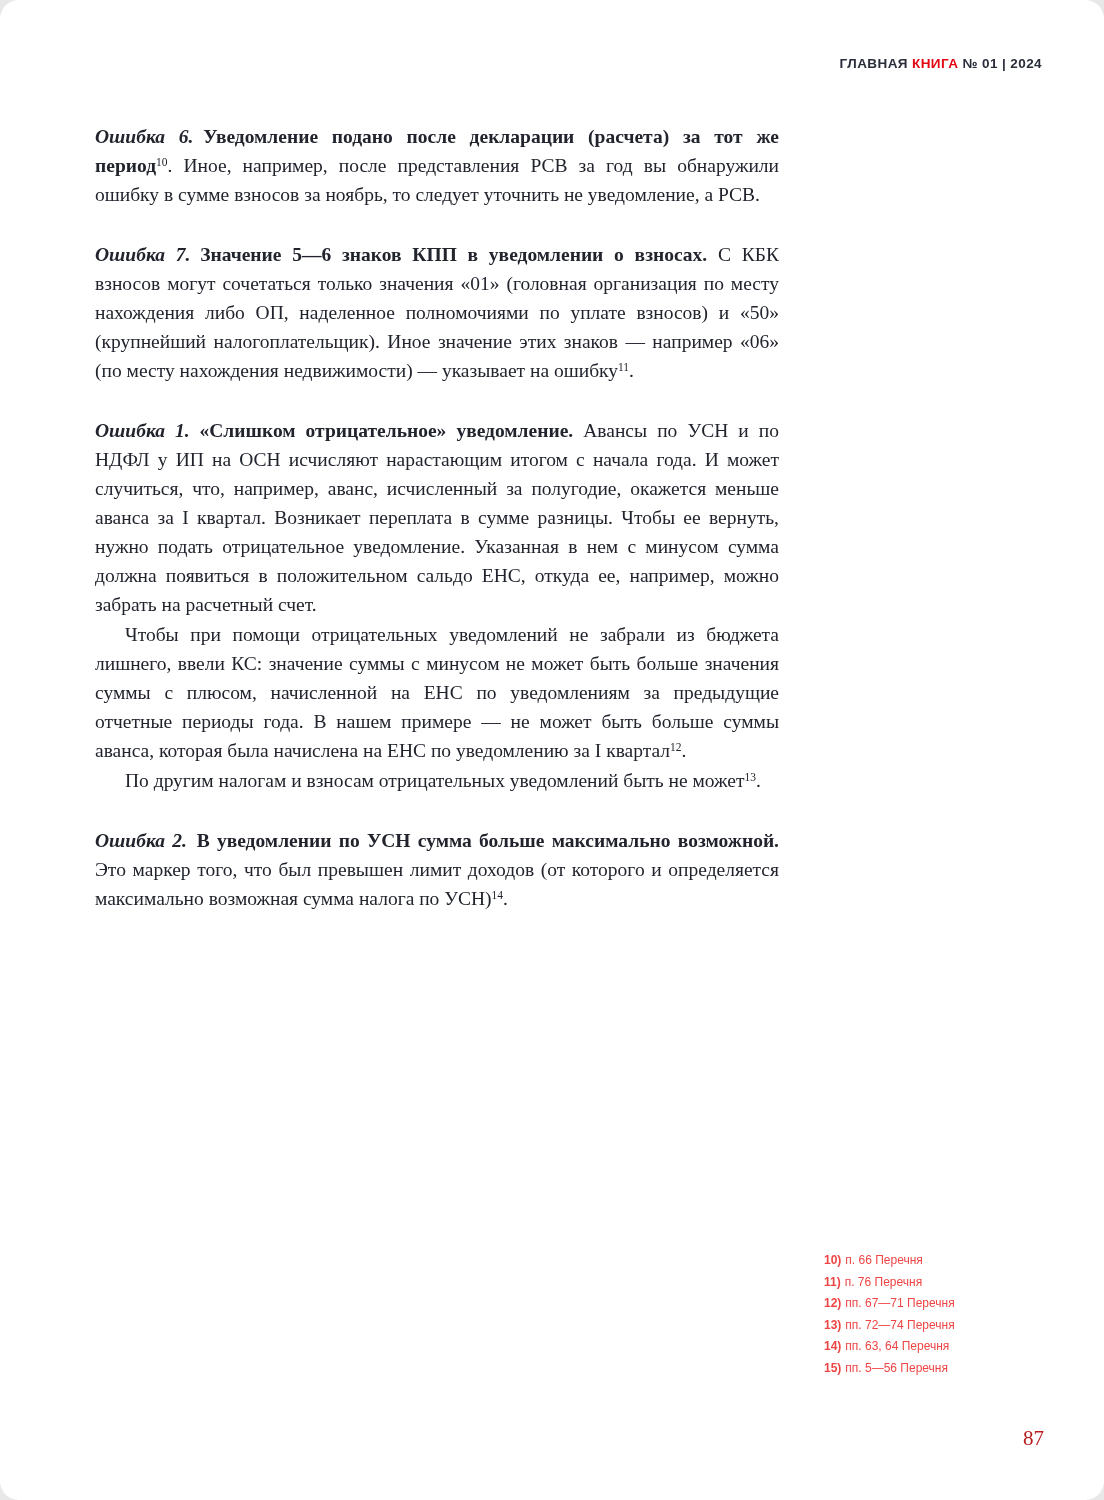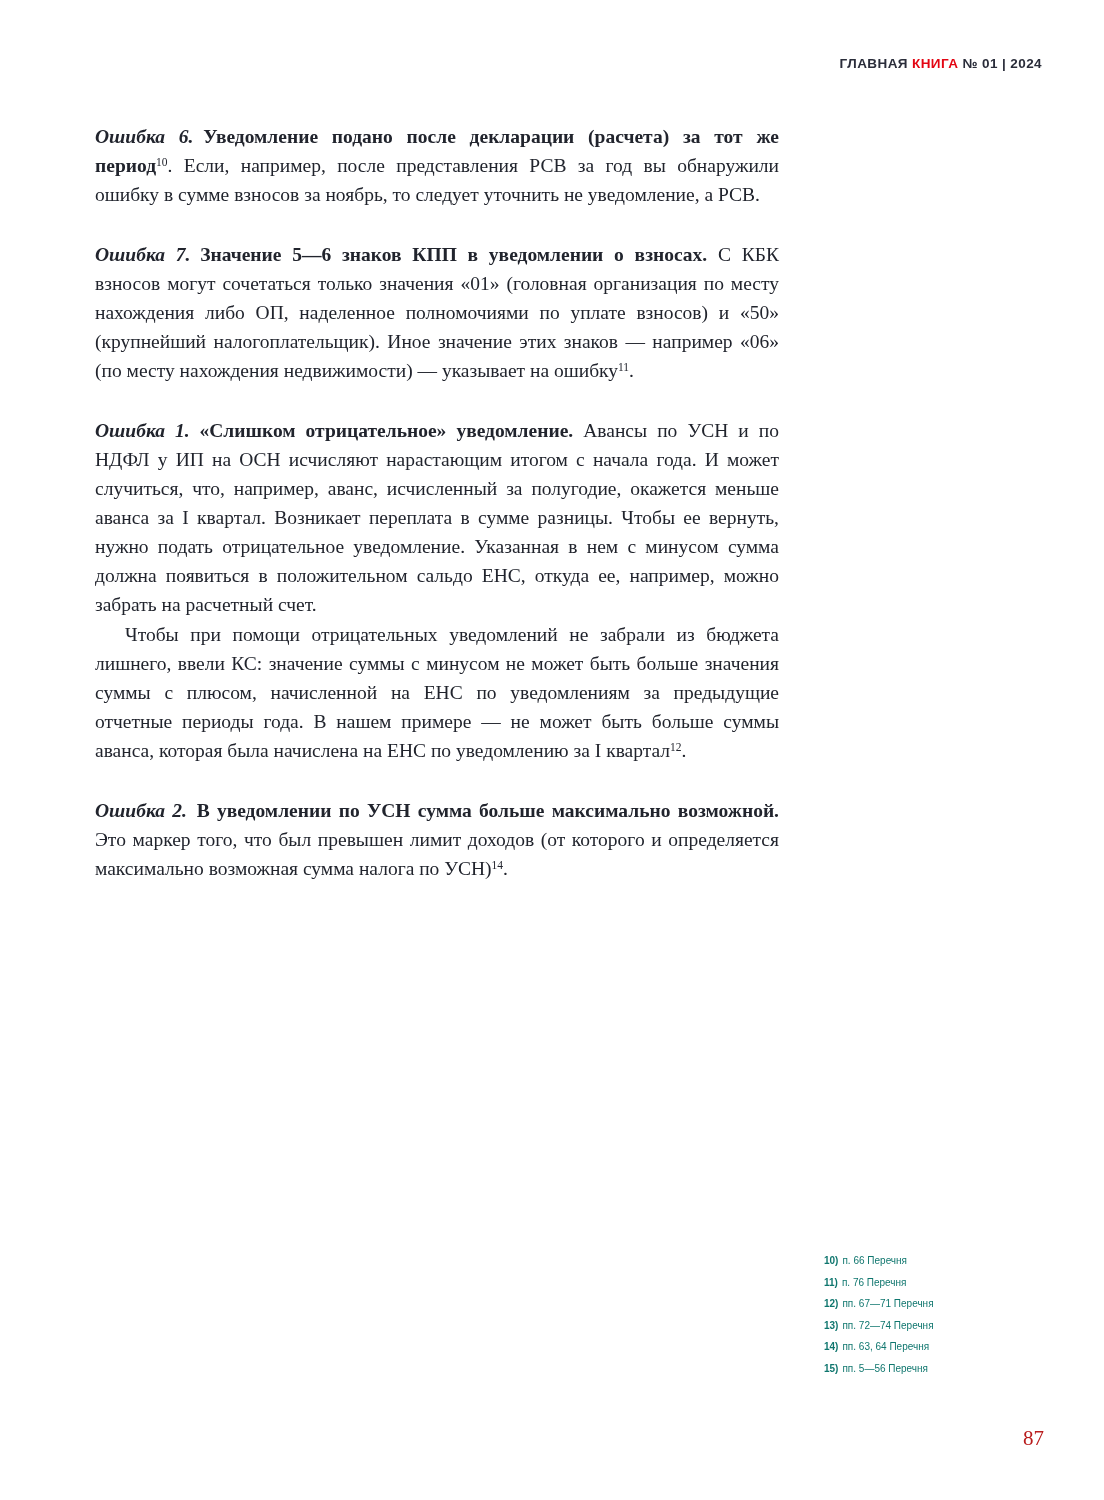--- a/index.html
+++ b/index.html
@@ -6,20 +6,21 @@
   html, body { background: #e8e8e8; }
   .page {
     position: relative;
     width: 1104px;
     height: 1500px;
     background: #ffffff;
     margin: 0 auto;
     overflow: hidden;
     font-family: "Liberation Serif", serif;
     color: #21242d;
+    border-radius: 19px;
   }
   
   .masthead {
     position: absolute;
     top: 56px;
     right: 62px;
     font-family: "Liberation Sans", sans-serif;
     font-weight: bold;
     font-size: 13.5px;
     letter-spacing: 0.4px;
@@ -65,23 +66,23 @@
     font-weight: normal;
   }
 
   
   .footnotes {
     position: absolute;
     left: 824px;
     top: 1250px;
     width: 185px;
     font-family: "Liberation Sans", sans-serif;
-    font-size: 10px;
+    font-size: 12px;
     line-height: 21.5px;
-    color: #0f766e;
+    color: #ef4444;
   }
   .footnote { white-space: nowrap; }
   .fn-num { font-weight: bold; }
   .fn-text { margin-left: 4px; }
 
   
   .page-number {
     position: absolute;
     top: 1426px;
     right: 60px;
@@ -95,24 +96,25 @@
 
 <div class="page">
 
   <header class="masthead">
     <span>ГЛАВНАЯ</span>
     <span class="red">КНИГА</span>
     <span>№ 01 | 2024</span>
   </header>
 
   <main class="article" id="article-body">
-      <p class="blk lead"><span class="seg-bi">Ошибка 6. </span><span class="seg-b">Уведомление подано после декларации (расчета) за тот же период</span><sup class="seg-sup">10</sup><span class="seg-n">. Если, например, после представления РСВ за год вы обнаружили ошибку в сумме взносов за ноябрь, то следует уточнить не уведомление, а РСВ.</span></p>
+      <p class="blk lead"><span class="seg-bi">Ошибка 6. </span><span class="seg-b">Уведомление подано после декларации (расчета) за тот же период</span><sup class="seg-sup">10</sup><span class="seg-n">. Иное, например, после представления РСВ за год вы обнаружили ошибку в сумме взносов за ноябрь, то следует уточнить не уведомление, а РСВ.</span></p>
       <p class="blk lead"><span class="seg-bi">Ошибка 7. </span><span class="seg-b">Значение 5—6 знаков КПП в уведомлении о взносах.</span><span class="seg-n"> С КБК взносов могут сочетаться только значения «01» (головная организация по месту нахождения либо ОП, наделенное полномочиями по уплате взносов) и «50» (крупнейший налогоплательщик). Иное значение этих знаков — например «06» (по месту нахождения недвижимости) — указывает на ошибку</span><sup class="seg-sup">11</sup><span class="seg-n">.</span></p>
       <p class="blk lead"><span class="seg-bi">Ошибка 1. </span><span class="seg-b">«Слишком отрицательное» уведомление.</span><span class="seg-n"> Авансы по УСН и по НДФЛ у ИП на ОСН исчисляют нарастающим итогом с начала года. И может случиться, что, например, аванс, исчисленный за полугодие, окажется меньше аванса за I квартал. Возникает переплата в сумме разницы. Чтобы ее вернуть, нужно подать отрицательное уведомление. Указанная в нем с минусом сумма должна появиться в положительном сальдо ЕНС, откуда ее, например, можно забрать на расчетный счет.</span></p>
       <p class="blk para-indent"><span class="seg-n">Чтобы при помощи отрицательных уведомлений не забрали из бюджета лишнего, ввели КС: значение суммы с минусом не может быть больше значения суммы с плюсом, начисленной на ЕНС по уведомлениям за предыдущие отчетные периоды года. В нашем примере — не может быть больше суммы аванса, которая была начислена на ЕНС по уведомлению за I квартал</span><sup class="seg-sup">12</sup><span class="seg-n">.</span></p>
+      <p class="blk para-indent"><span class="seg-n">По другим налогам и взносам отрицательных уведомлений быть не может</span><sup class="seg-sup">13</sup><span class="seg-n">.</span></p>
       <p class="blk lead"><span class="seg-bi">Ошибка 2. </span><span class="seg-b">В уведомлении по УСН сумма больше максимально возможной.</span><span class="seg-n"> Это маркер того, что был превышен лимит доходов (от которого и определяется максимально возможная сумма налога по УСН)</span><sup class="seg-sup">14</sup><span class="seg-n">.</span></p>
     </main>
 
   <aside class="footnotes" id="footnotes">
       <div class="footnote"><span class="fn-num">10)</span><span class="fn-text">п. 66 Перечня</span></div>
       <div class="footnote"><span class="fn-num">11)</span><span class="fn-text">п. 76 Перечня</span></div>
       <div class="footnote"><span class="fn-num">12)</span><span class="fn-text">пп. 67—71 Перечня</span></div>
       <div class="footnote"><span class="fn-num">13)</span><span class="fn-text">пп. 72—74 Перечня</span></div>
       <div class="footnote"><span class="fn-num">14)</span><span class="fn-text">пп. 63, 64 Перечня</span></div>
       <div class="footnote"><span class="fn-num">15)</span><span class="fn-text">пп. 5—56 Перечня</span></div>

